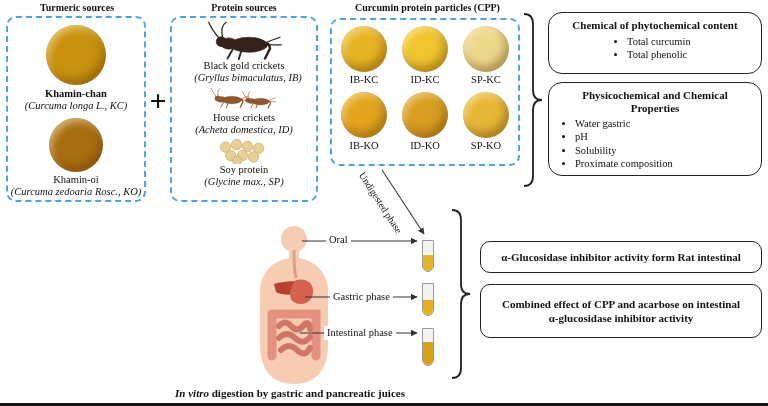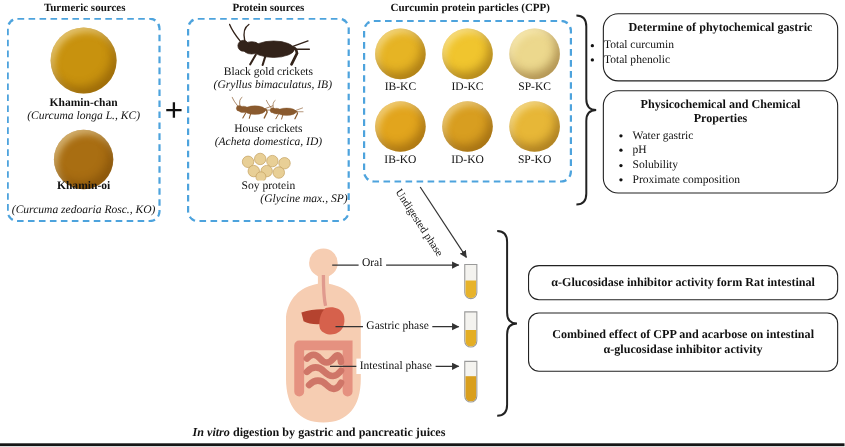--- a/index.html
+++ b/index.html
@@ -10,21 +10,21 @@
   .dashed-box { position:absolute; border:2px dashed #4da3dd; border-radius:10px; background:transparent; }
   .sec-title { position:absolute; font-size:10px; font-weight:bold; text-align:center; line-height:1.1; }
   .lbl { position:absolute; font-size:10.5px; text-align:center; line-height:1.12; }
   .it { font-style:italic; }
   .powder { position:absolute; border-radius:50%;
             box-shadow: inset -4px -6px 9px rgba(95,52,0,.40), inset 3px 4px 7px rgba(255,246,205,.50); }
   .plus { position:absolute; font-size:30px; font-weight:bold; text-align:center; line-height:1; }
   .round-box { position:absolute; border:1.6px solid #222; border-radius:14px; background:#fff; }
   .round-box .bx-title { font-size:11px; font-weight:bold; text-align:center; padding:6px 8px 0; line-height:1.15; }
   .round-box ul { list-style:disc; font-size:10.5px; margin-top:3px; line-height:1.25; }
-  .ul-a { }
+  .ul-a { margin-left:78px; }
   .ul-b { margin-left:26px; }
   .result-box { position:absolute; border:1.6px solid #222; border-radius:10px; background:#fff;
                 display:flex; align-items:center; justify-content:center; text-align:center;
                 font-weight:bold; font-size:11px; line-height:1.3; padding:4px 16px; }
   .phase-lbl { position:absolute; font-size:10.5px; background:#fff; padding:0 3px; line-height:14px; height:14px; }
   .rot-lbl { position:absolute; font-size:10px; transform:rotate(57deg); transform-origin:left top; white-space:nowrap; }
   .tube { position:absolute; width:12px; border:1px solid #9a9a9a; border-radius:0 0 6px 6px;
           background:#f4f3ef; overflow:hidden; }
   .tube .liquid { position:absolute; left:0; right:0; bottom:0; }
   .overlay { position:absolute; left:0; top:0; pointer-events:none; }
@@ -55,21 +55,21 @@
       </g>
     </symbol>
   </svg>
 
   <div class="sec-title" style="left:4px; top:2px; width:146px;">Turmeric sources</div>
   <div class="dashed-box z1" style="left:6px; top:16px; width:140px; height:186px;"></div>
   <div class="powder z2" style="left: 46px; top: 25px; width: 60px; height: 60px; background-color: rgb(200, 146, 14);"></div>
   <div class="lbl z2" style="left:10px; top:88px; width:132px; font-weight:bold;">Khamin-chan</div>
   <div class="lbl it z2" style="left:8px; top:100px; width:136px;text-align:center;">(Curcuma longa L., KC)</div>
   <div class="powder z2" style="left: 49px; top: 118px; width: 54px; height: 54px; background-color: rgb(169, 110, 18);"></div>
-  <div class="lbl z2" style="left:10px; top:164px; width:132px; font-weight:bold;">Khamin-oi</div>
+  <div class="lbl z2" style="left:10px; top:174px; width:132px; font-weight:normal;">Khamin-oi</div>
   <div class="lbl it z2" style="left:8px; top:186px; width:136px;text-align:center;">(Curcuma zedoaria Rosc., KO)</div>
 
   <div class="plus z2" style="left:144px; top:86px; width:28px;">+</div>
 
   <div class="sec-title" style="left:170px; top:2px; width:148px;">Protein sources</div>
   <div class="dashed-box z1" style="left:170px; top:16px; width:148px; height:186px;"></div>
   <svg class="abs z2" style="left:199px; top:21px; color:#33231a;" width="92" height="40" viewBox="0 0 120 64">
       <use href="#cricket"></use>
     </svg>
   <div class="lbl z2" style="left:174px; top:60px; width:140px;">Black gold crickets</div>
@@ -86,41 +86,41 @@
         <circle cx="32" cy="10" r="8"></circle>
         <circle cx="49" cy="13" r="8"></circle>
       <circle cx="66" cy="16" r="8"></circle>
         <circle cx="23" cy="27" r="8"></circle>
         <circle cx="41" cy="27" r="8"></circle>
       <circle cx="58" cy="29" r="8"></circle>
         <circle cx="33" cy="35" r="7"></circle>
     </g>
   </svg>
   <div class="lbl z2" style="left:174px; top:164px; width:140px;">Soy protein</div>
-  <div class="lbl it z2" style="left:172px; top:176px; width:144px;text-align:right;">(Glycine max., SP)</div>
+  <div class="lbl it z2" style="left:172px; top:176px; width:144px;">(Glycine max., SP)</div>
 
   <div class="sec-title" style="left:330px; top:2px; width:195px;">Curcumin protein particles (CPP)</div>
   <div class="dashed-box z1" style="left:330px; top:18px; width:190px; height:148px;"></div>
 
   <div class="powder z2" style="left: 341px; top: 26px; width: 46px; height: 46px; background-color: rgb(230, 180, 36);"></div>
   <div class="powder z2" style="left: 402px; top: 26px; width: 46px; height: 46px; background-color: rgb(240, 197, 46);"></div>
   <div class="powder z2" style="left: 463px; top: 26px; width: 46px; height: 46px; background-color: rgb(236, 216, 141);"></div>
   <div class="lbl z2" style="left:334px; top:74px; width:60px;">IB-KC</div>
   <div class="lbl z2" style="left:395px; top:74px; width:60px;">ID-KC</div>
   <div class="lbl z2" style="left:456px; top:74px; width:60px;">SP-KC</div>
 
   <div class="powder z2" style="left: 341px; top: 92px; width: 46px; height: 46px; background-color: rgb(226, 165, 29);"></div>
   <div class="powder z2" style="left: 402px; top: 92px; width: 46px; height: 46px; background-color: rgb(216, 158, 32);"></div>
   <div class="powder z2" style="left: 463px; top: 92px; width: 46px; height: 46px; background-color: rgb(231, 183, 55);"></div>
   <div class="lbl z2" style="left:334px; top:140px; width:60px;">IB-KO</div>
   <div class="lbl z2" style="left:395px; top:140px; width:60px;">ID-KO</div>
   <div class="lbl z2" style="left:456px; top:140px; width:60px;">SP-KO</div>
 
   <div class="round-box z2" style="left:548px; top:12px; width:214px; height:62px;">
-    <div class="bx-title">Determine of phytochemical gastric</div>
+    <div class="bx-title">Chemical of phytochemical content</div>
     <ul class="ul-a">
       <li>Total curcumin</li>
       <li>Total phenolic</li>
     </ul>
   </div>
   <div class="round-box z2" style="left:548px; top:82px; width:214px; height:94px;">
     <div class="bx-title">Physicochemical and Chemical Properties</div>
     <ul class="ul-b">
       <li>Water gastric</li>
       <li>pH</li>

